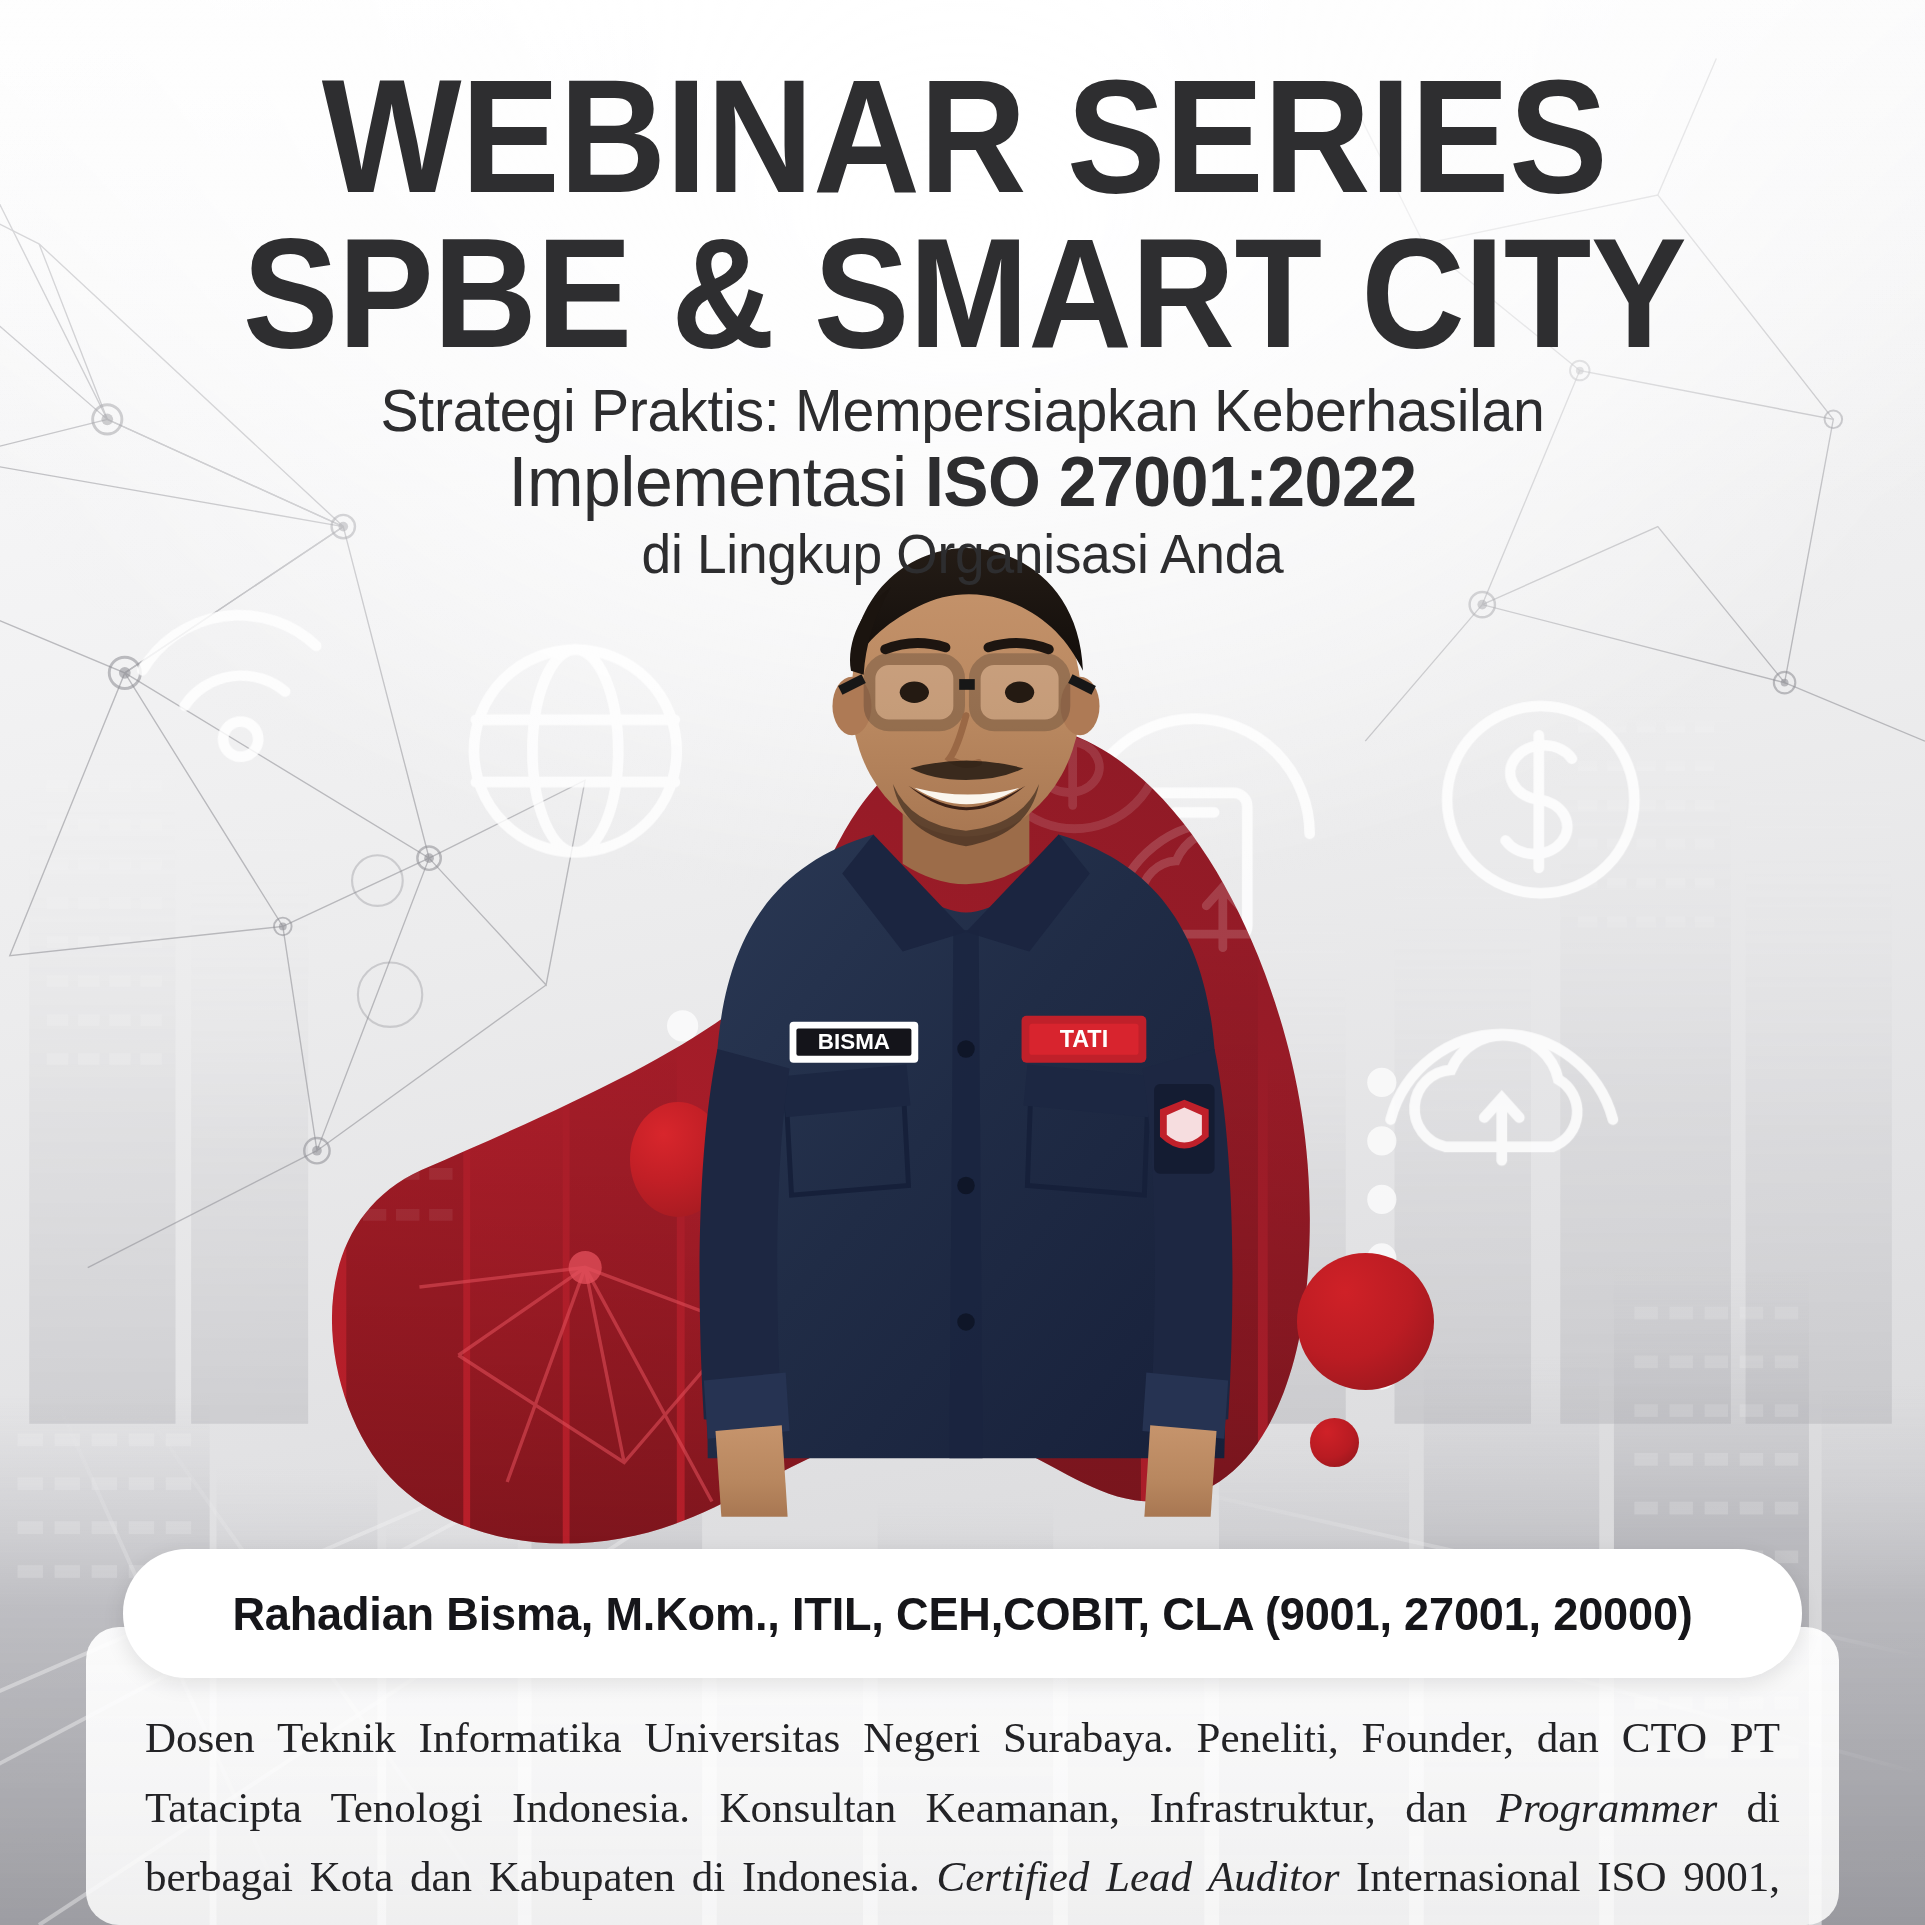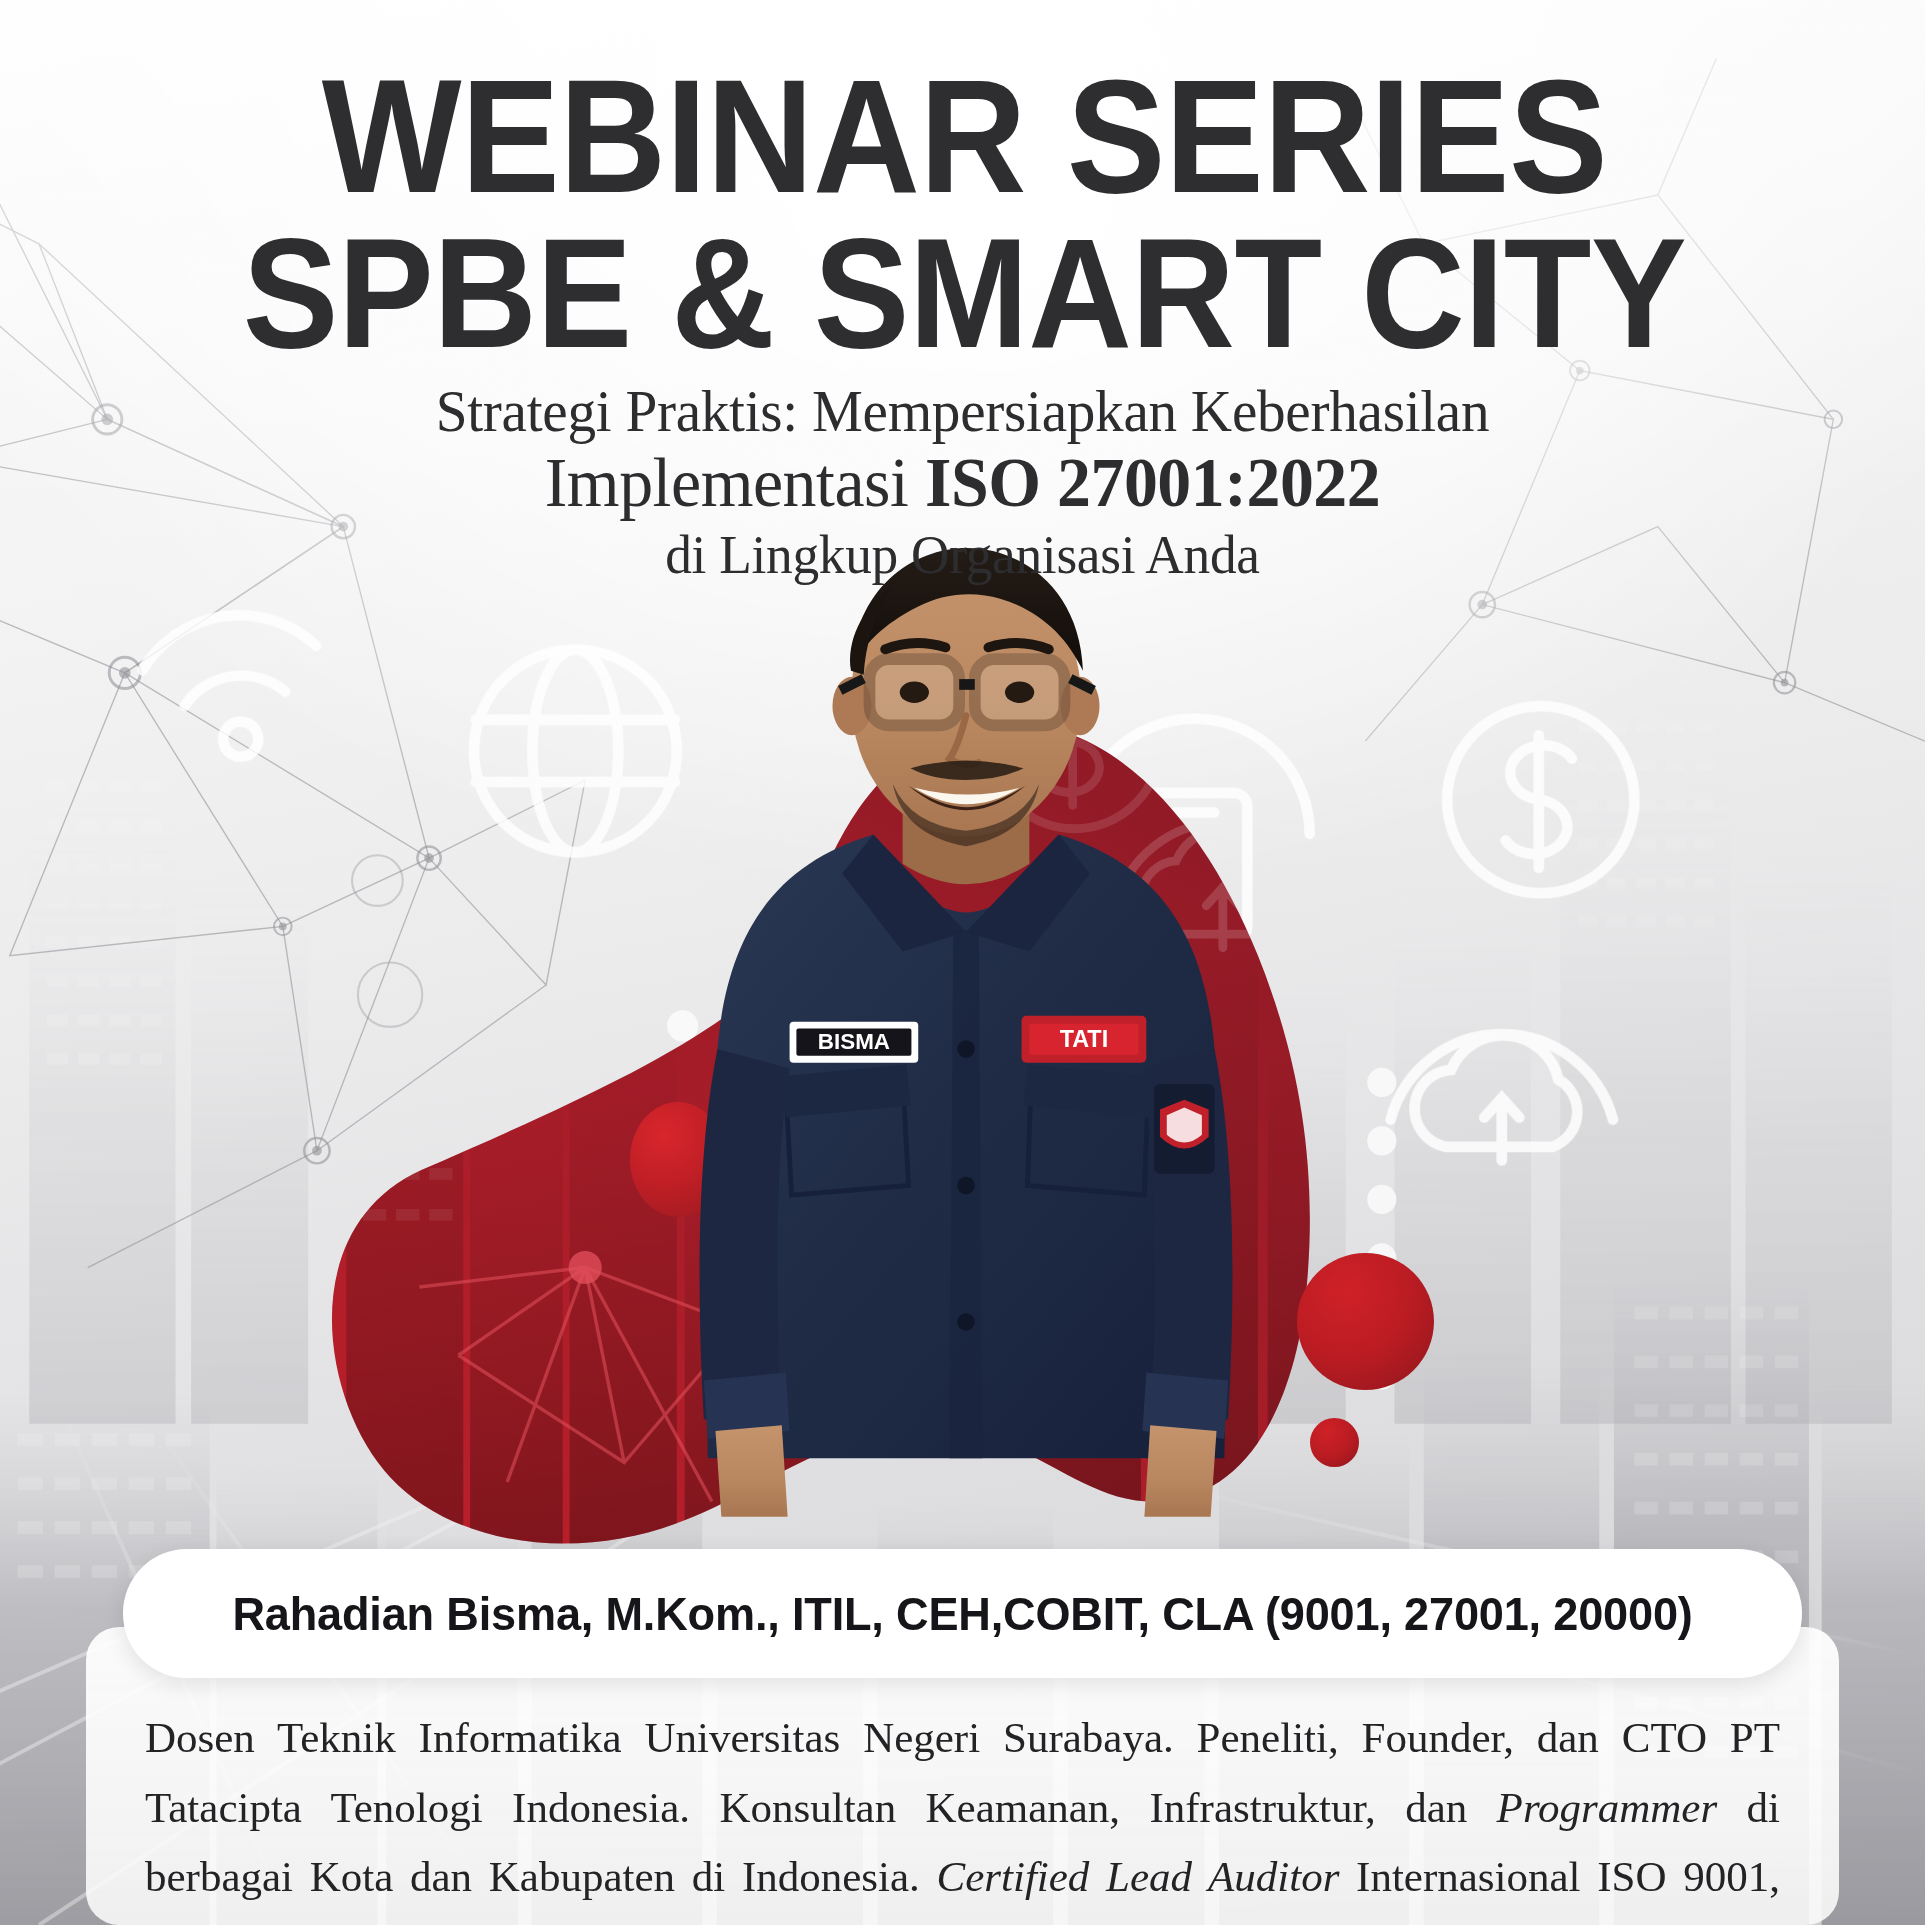--- a/index.html
+++ b/index.html
@@ -40,21 +40,21 @@
     font-family:"Liberation Sans", sans-serif;
     transform:scaleX(.92);
     white-space:nowrap;
   }
   .t-line1{ font-size:161px; }
   .t-line2{ font-size:156px; margin-top:5.9px; }
 
   .sub{
     position:absolute; left:0; right:0; top:380px;
     text-align:center; z-index:20; color:#2d2d2f;
-    font-family:Liberation Serif, serif;
+    font-family:Liberation Sans, sans-serif;
   }
   .s-line1{ font-size:59px; font-weight:500; letter-spacing:-0.3px; line-height:1.06; transform:scaleX(.97); }
   .s-line2{ font-size:70px; font-weight:500; letter-spacing:-0.5px; line-height:1.05; margin-top:3.9px; transform:scaleX(.97); }
   .s-line2 b{ font-weight:800; }
   .s-line3{ font-size:55px; font-weight:500; letter-spacing:-0.3px; line-height:1.05; margin-top:5.9px; transform:scaleX(.97); }
 
   
   .stage{ position:absolute; left:0; top:546px; width:1925px; height:1053px; z-index:10; }
 
   .accent-dot{ position:absolute; border-radius:50%; }

